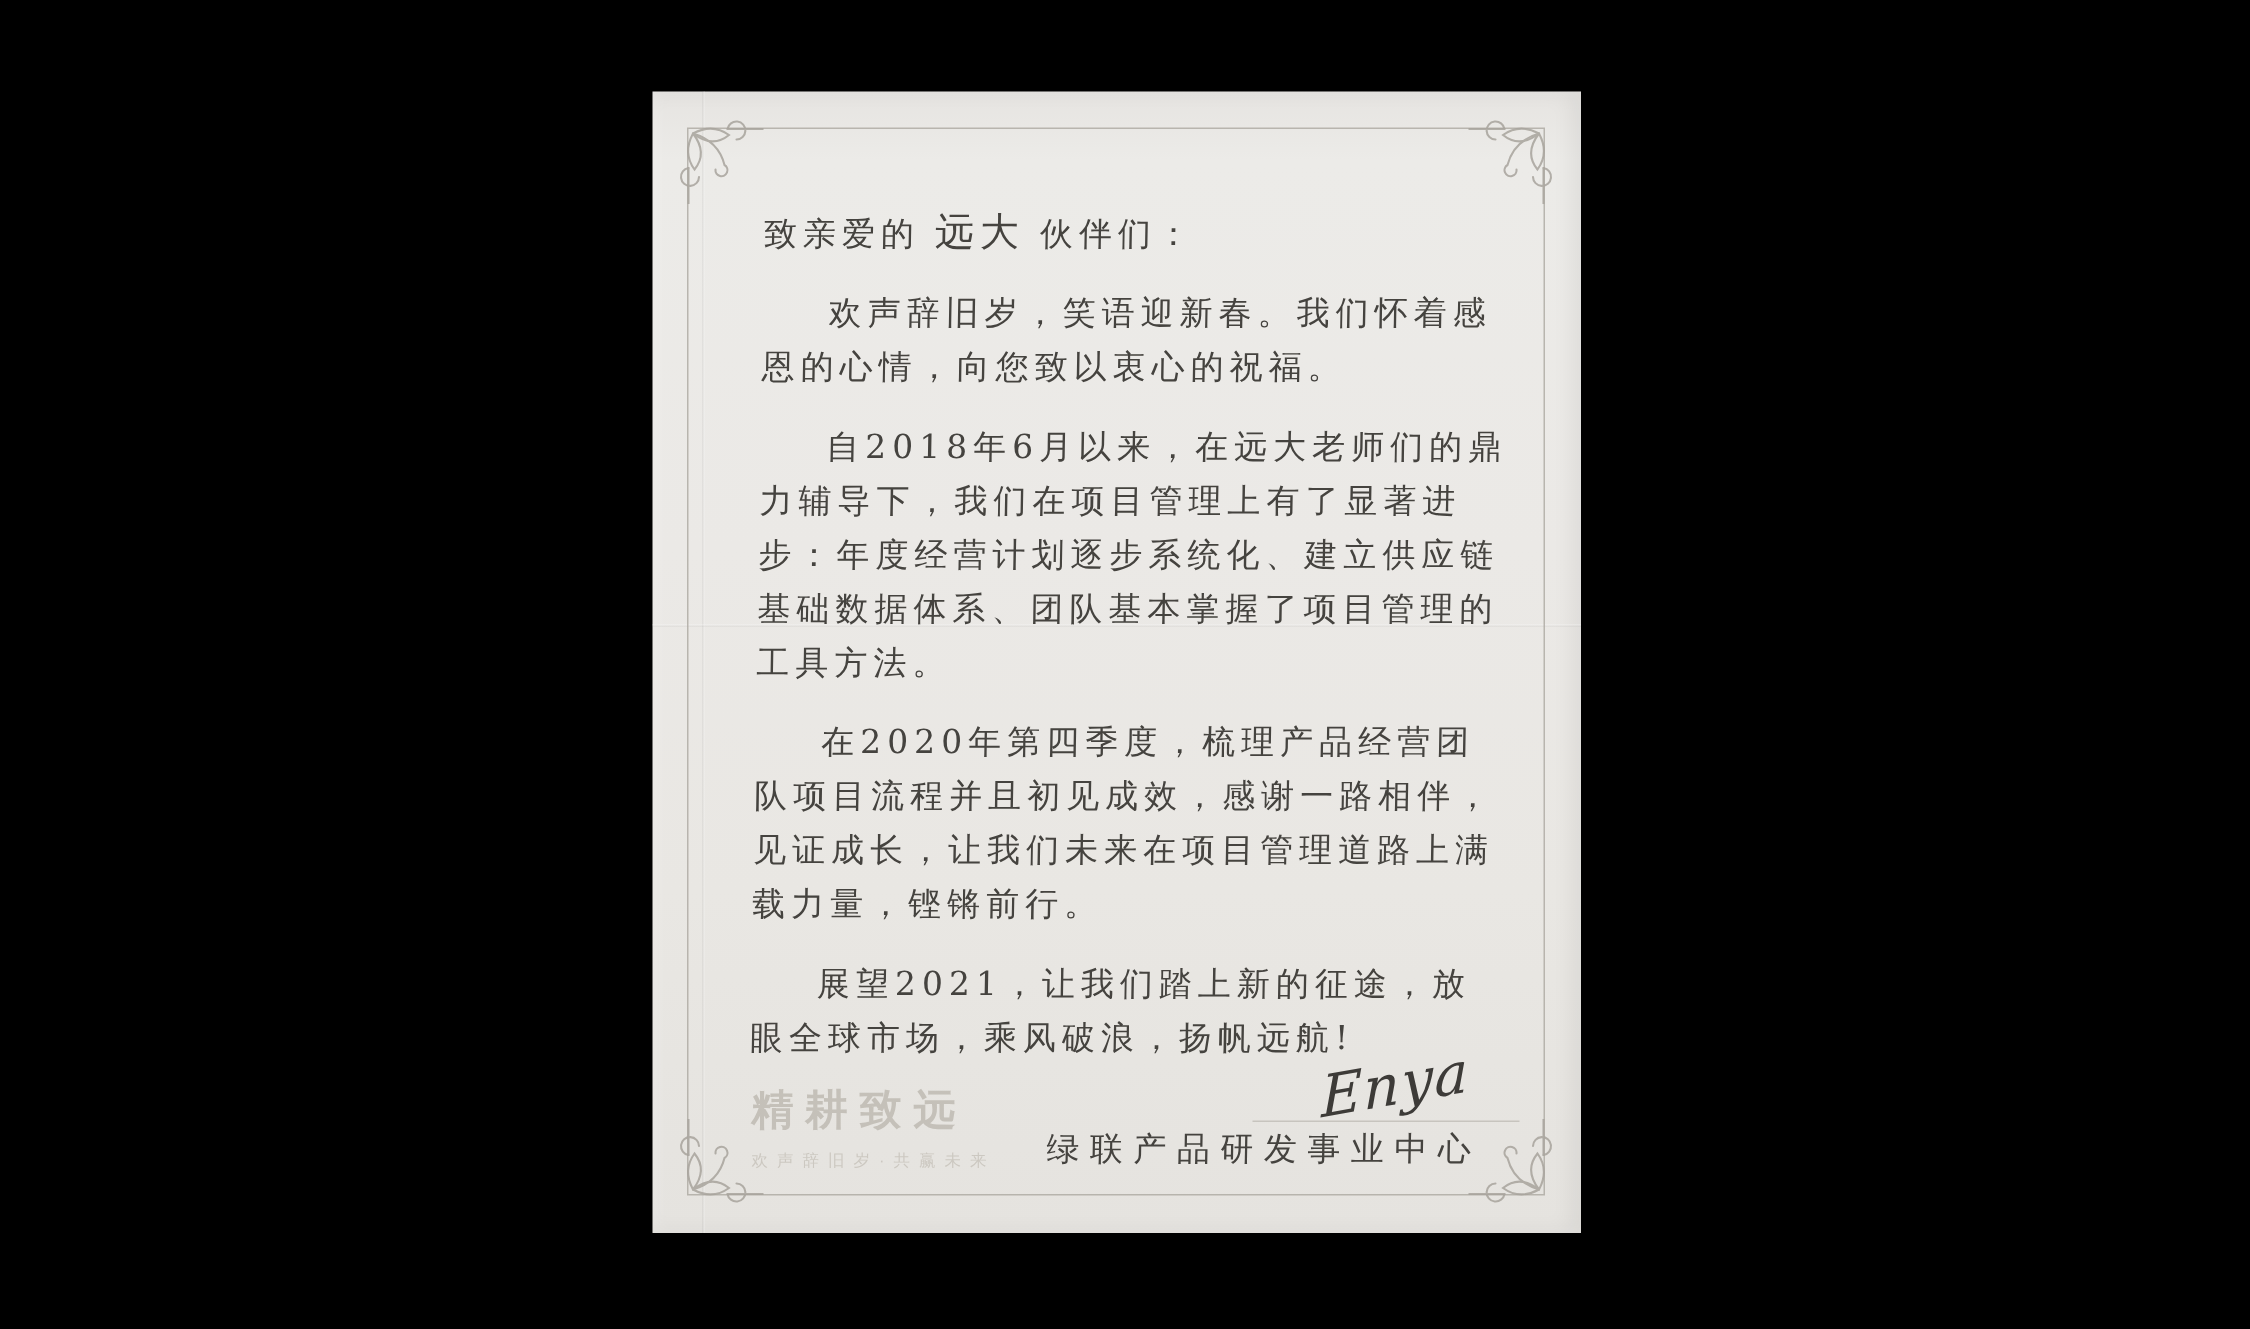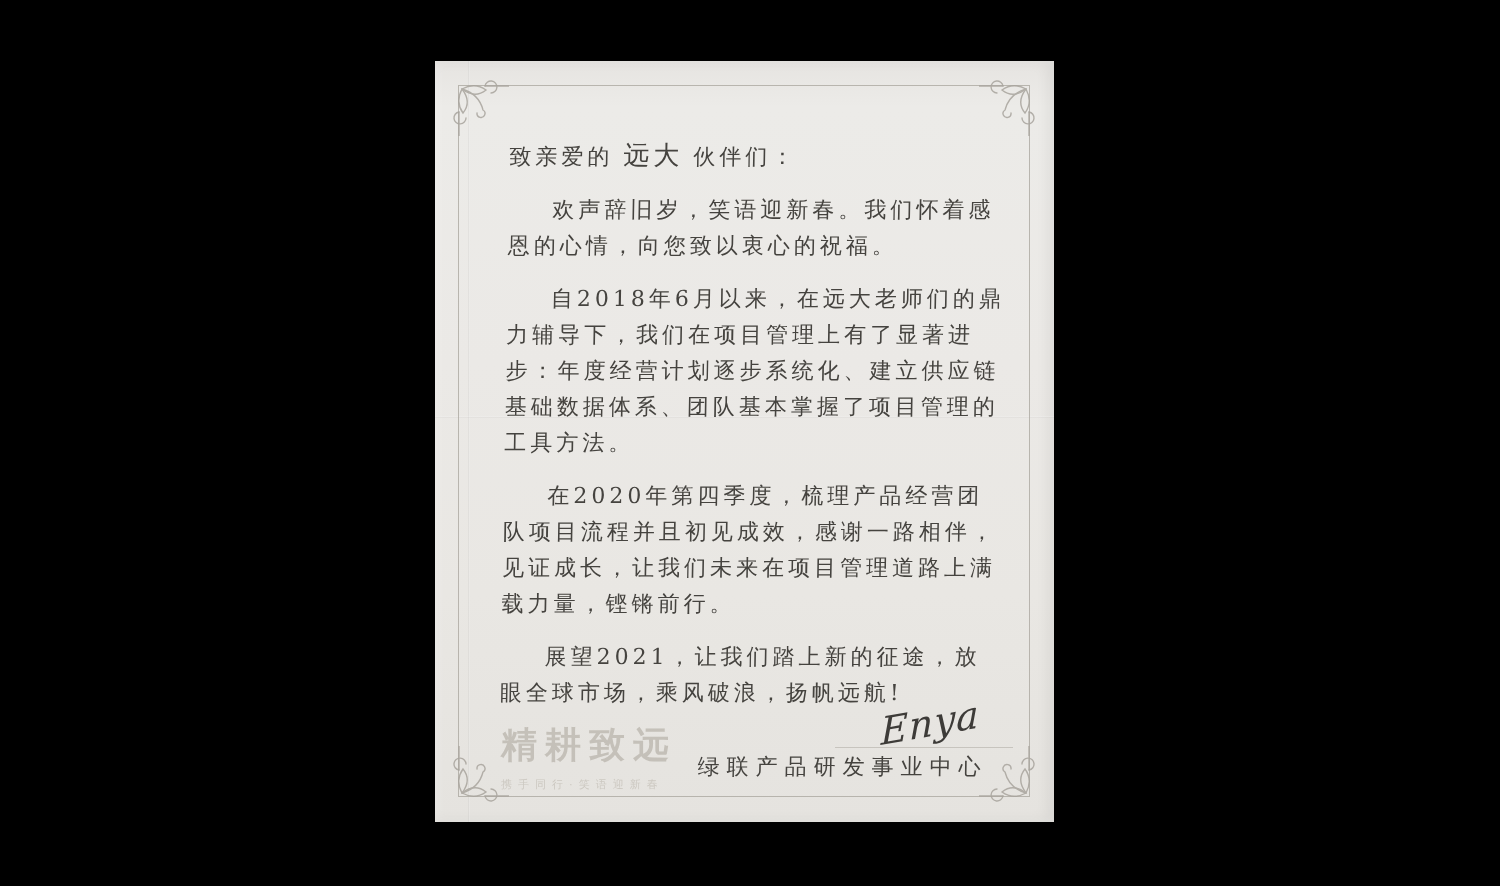--- a/index.html
+++ b/index.html
@@ -103,21 +103,21 @@
   }
 
   .watermark {
     position: absolute;
     left: 66px; top: 660px;
     user-select: none;
   }
   .wm-main {
     font-family: Liberation Mono, monospace;
     font-weight: bold;
-    font-size: 36px;
+    font-size: 28px;
     letter-spacing: 8px;
     color: #b7b2a9;
     opacity: 0.7;
   }
   .wm-tagline {
     margin-top: 7px;
     font-size: 11px;
     letter-spacing: 6px;
     color: #bfbab1;
     opacity: 0.65;
@@ -192,17 +192,17 @@
       <div class="signoff">绿联产品研发事业中心</div>
     </div>
 
     <div class="signature-block">
       <div class="signature">Enya</div>
       <div class="signature-line"></div>
     </div>
 
     <div class="watermark">
       <div class="wm-main">精耕致远</div>
-      <div class="wm-tagline">携手同行·笑语迎新春</div>
+      <div class="wm-tagline">欢声辞旧岁·共赢未来</div>
     </div>
 
   </div>
 </div>
 
 </body></html>

